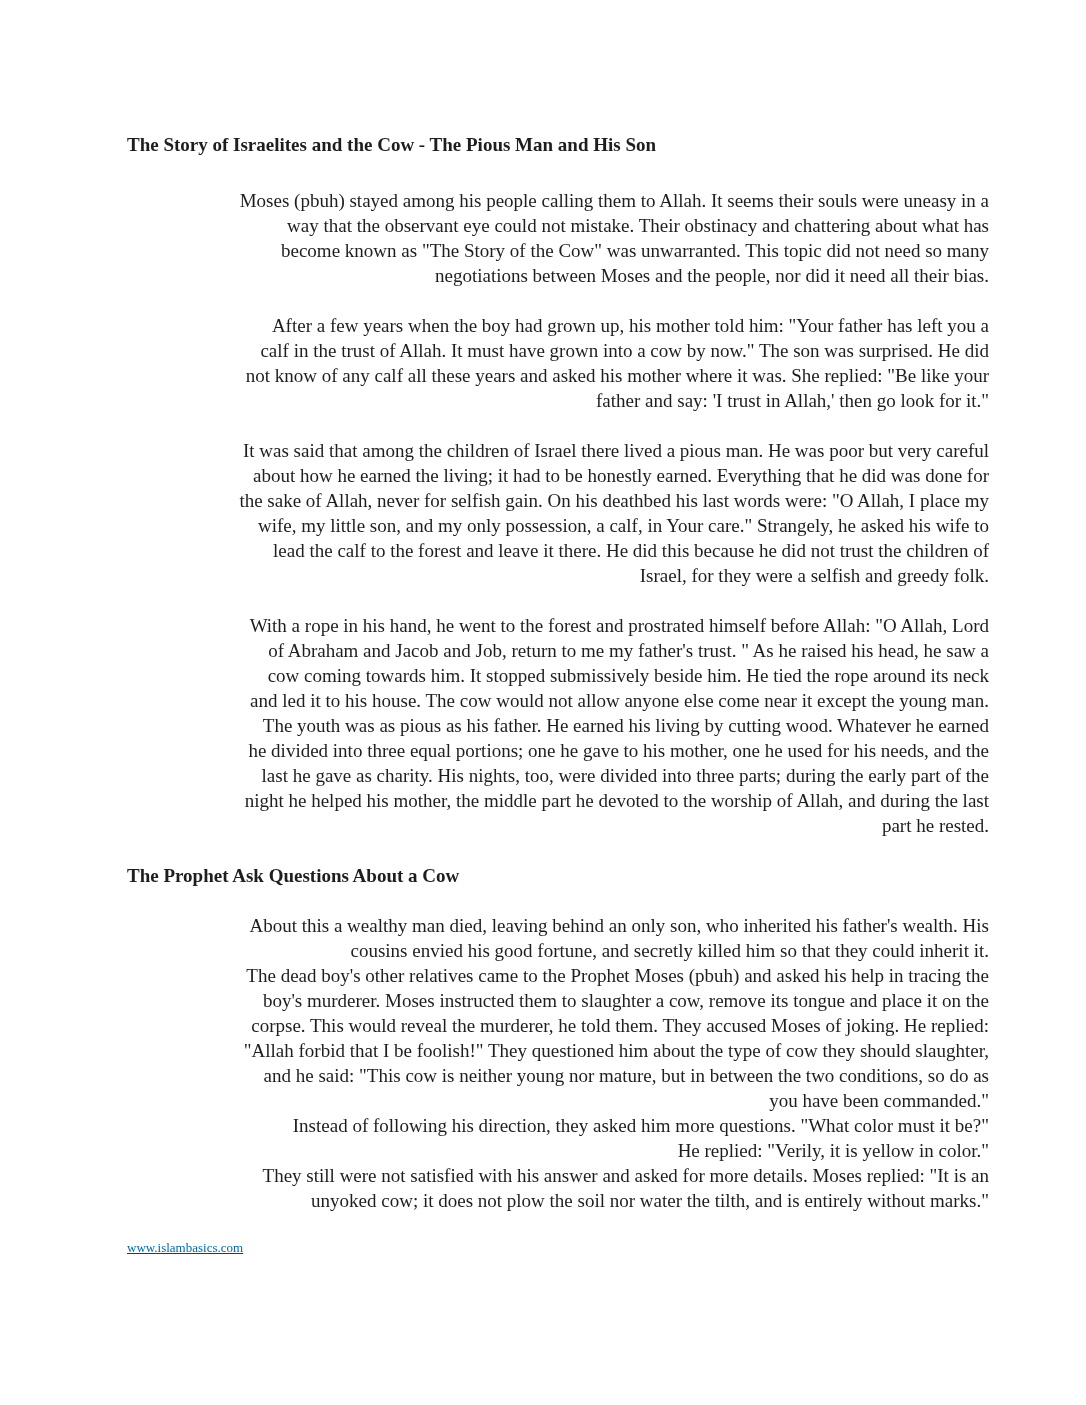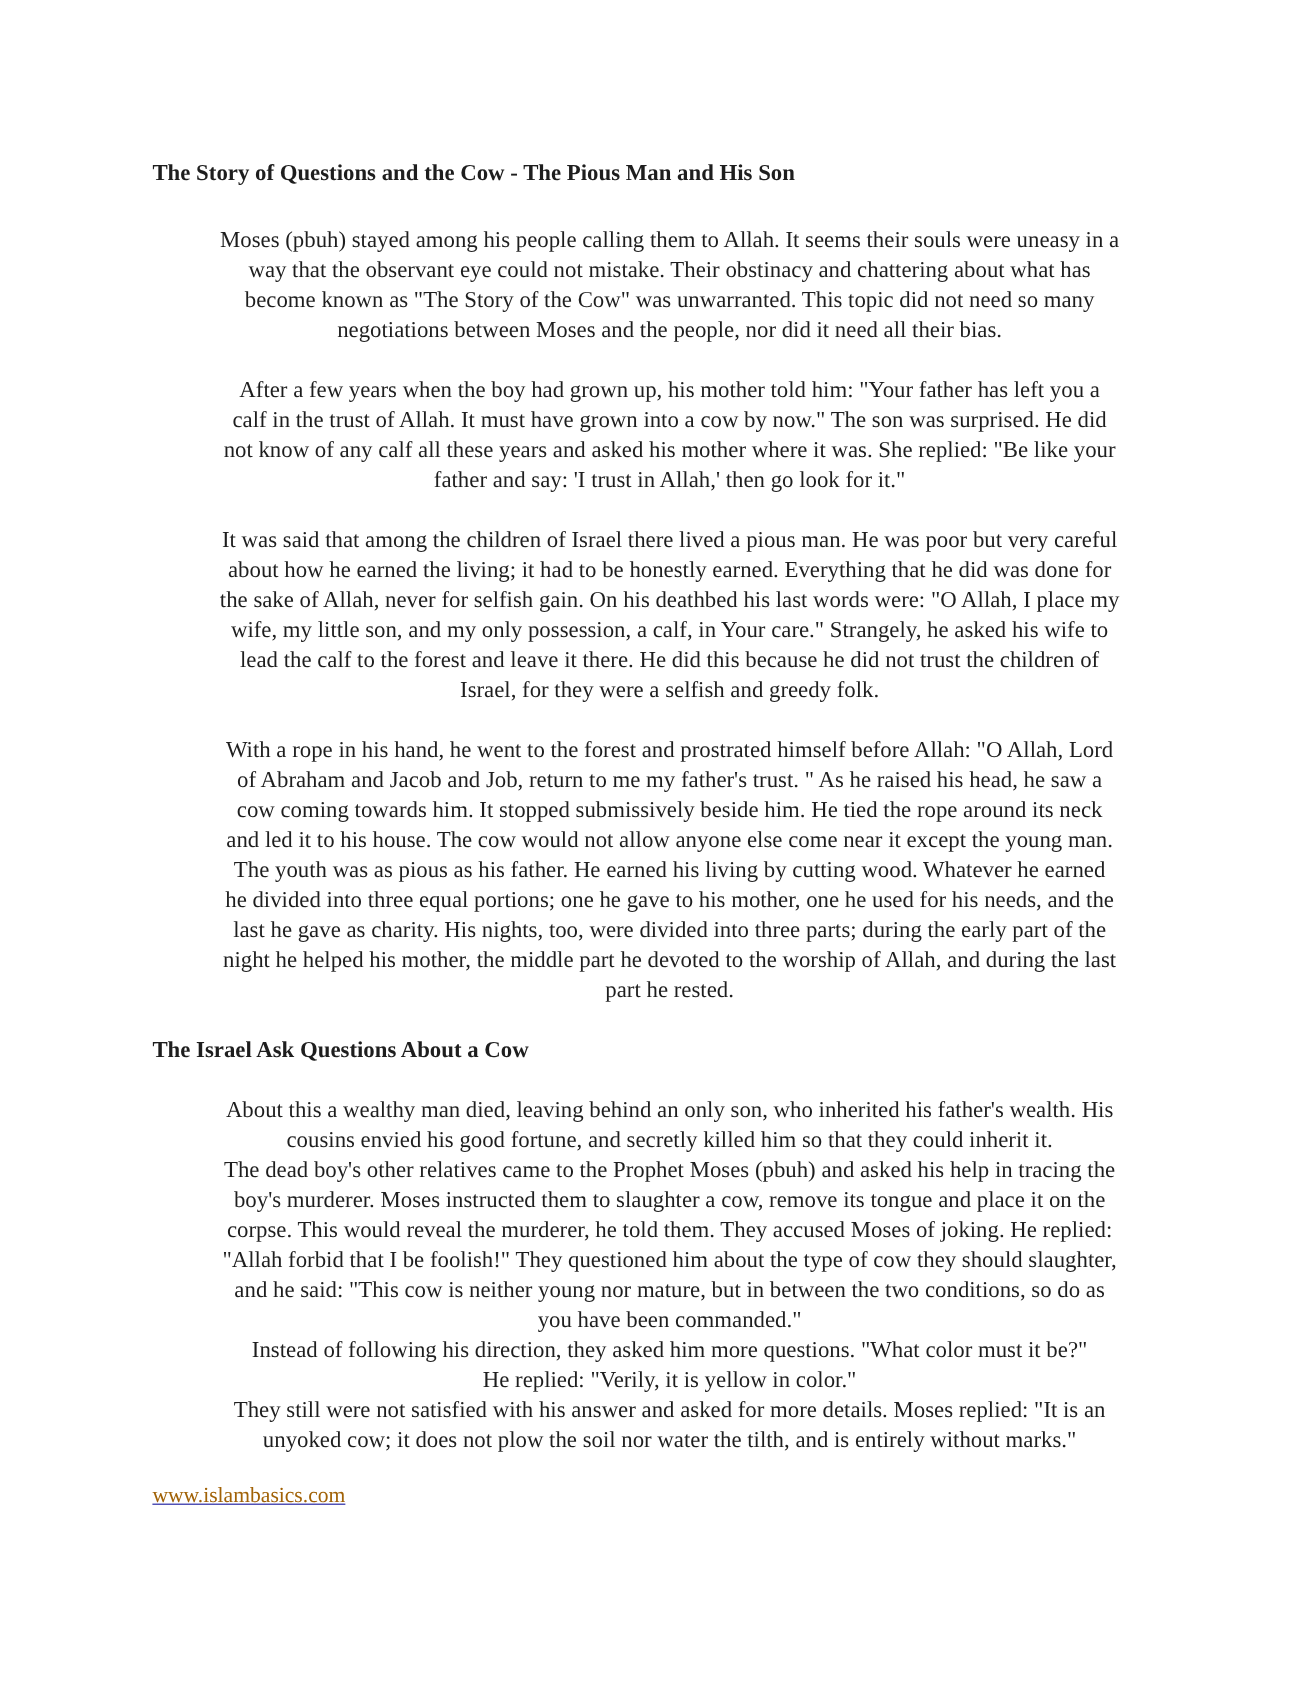--- a/index.html
+++ b/index.html
@@ -28,40 +28,40 @@
     white-space: pre-line;
   }
   .doc-heading.second {
     margin-bottom: 25px;
   }
   .doc-paragraph {
     font-size: 19px;
     line-height: 25px;
     margin: 0 0 25px 0;
     white-space: pre-line;
-    text-align: center;
+    text-align: right;
   }
   .doc-footer {
     margin-top: 15px;
   }
   .footer-link {
-    font-size: 18px;
+    font-size: 13px;
     line-height: 16px;
-    color: #a16207;
+    color: #0369a1;
     text-decoration: underline;
     text-decoration-color: #2929a3;
     cursor: pointer;
   }
 </style>
 </head>
 <body>
 
 <div class="page">
 
-  <h1 class="doc-heading">The Story of Questions and the Cow - The Pious Man and His Son</h1>
+  <h1 class="doc-heading">The Story of Israelites and the Cow - The Pious Man and His Son</h1>
 
   <p class="doc-paragraph">Moses (pbuh) stayed among his people calling them to Allah. It seems their souls were uneasy in a
 way that the observant eye could not mistake. Their obstinacy and chattering about what has
 become known as "The Story of the Cow" was unwarranted. This topic did not need so many
 negotiations between Moses and the people, nor did it need all their bias.</p>
 
   <p class="doc-paragraph">After a few years when the boy had grown up, his mother told him: "Your father has left you a
 calf in the trust of Allah. It must have grown into a cow by now." The son was surprised. He did
 not know of any calf all these years and asked his mother where it was. She replied: "Be like your
 father and say: 'I trust in Allah,' then go look for it."</p>
@@ -76,21 +76,21 @@
   <p class="doc-paragraph">With a rope in his hand, he went to the forest and prostrated himself before Allah: "O Allah, Lord
 of Abraham and Jacob and Job, return to me my father's trust. " As he raised his head, he saw a
 cow coming towards him. It stopped submissively beside him. He tied the rope around its neck
 and led it to his house. The cow would not allow anyone else come near it except the young man.
 The youth was as pious as his father. He earned his living by cutting wood. Whatever he earned
 he divided into three equal portions; one he gave to his mother, one he used for his needs, and the
 last he gave as charity. His nights, too, were divided into three parts; during the early part of the
 night he helped his mother, the middle part he devoted to the worship of Allah, and during the last
 part he rested.</p>
 
-  <h2 class="doc-heading second">The Israel Ask Questions About a Cow</h2>
+  <h2 class="doc-heading second">The Prophet Ask Questions About a Cow</h2>
 
   <p class="doc-paragraph">About this a wealthy man died, leaving behind an only son, who inherited his father's wealth. His
 cousins envied his good fortune, and secretly killed him so that they could inherit it.
 The dead boy's other relatives came to the Prophet Moses (pbuh) and asked his help in tracing the
 boy's murderer. Moses instructed them to slaughter a cow, remove its tongue and place it on the
 corpse. This would reveal the murderer, he told them. They accused Moses of joking. He replied:
 "Allah forbid that I be foolish!" They questioned him about the type of cow they should slaughter,
 and he said: "This cow is neither young nor mature, but in between the two conditions, so do as
 you have been commanded."
 Instead of following his direction, they asked him more questions. "What color must it be?"

